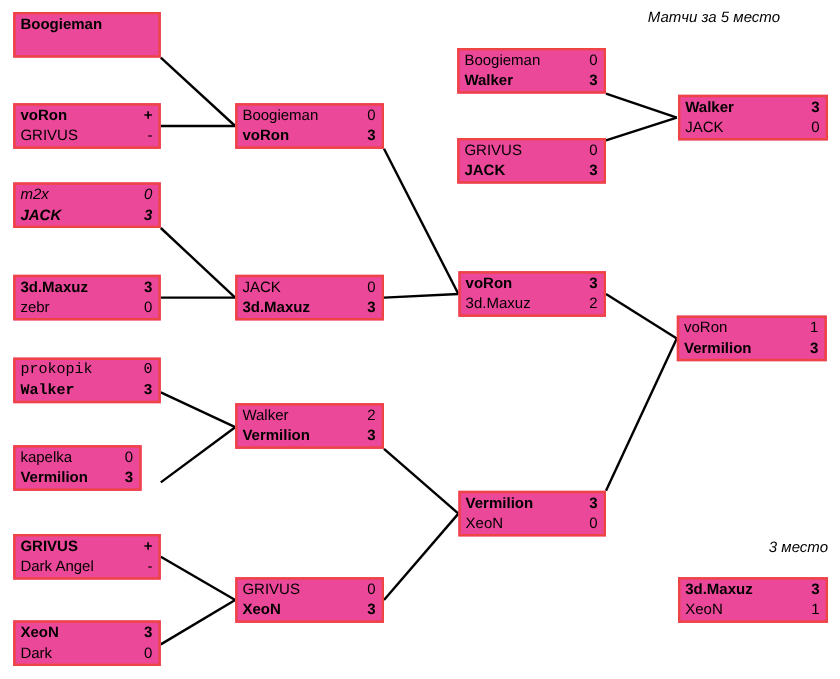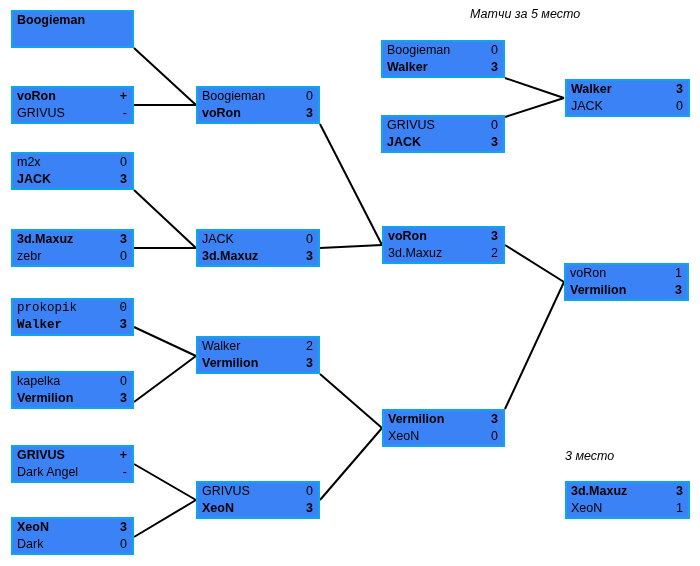--- a/index.html
+++ b/index.html
@@ -22,22 +22,22 @@
     position: absolute;
     left: 0;
     top: 0;
     width: 700px;
     height: 566px;
     pointer-events: none;
   }
   .match {
     position: absolute;
     box-sizing: border-box;
-    border: 2px solid #0ea5e9;
-    background: #3b82f6;
+    border: 2px solid #ef4444;
+    background: #ec4899;
     z-index: 2;
   }
   .slot {
     position: relative;
     height: 17px;
     line-height: 17px;
     font-size: 12.5px;
     color: #000000;
     white-space: nowrap;
     overflow: hidden;
@@ -56,21 +56,21 @@
     font-weight: bold;
   }
   .slot.empty {
     height: 17px;
   }
   .caption {
     position: absolute;
     font-style: italic;
     font-size: 12.5px;
     color: #000000;
-    text-align: left;
+    text-align: right;
     white-space: nowrap;
     z-index: 2;
   }
 </style>
 </head>
 <body>
 
 <div id="bracket">
 
   <svg id="lines" viewBox="0 0 700 566" width="700" height="566" xmlns="http://www.w3.org/2000/svg">
@@ -116,21 +116,21 @@
     <div class="slot win">
       <span class="nm">voRon</span>
       <span class="sc">+</span>
     </div>
     <div class="slot">
       <span class="nm">GRIVUS</span>
       <span class="sc">-</span>
     </div>
   </div>
 
-  <div class="match" style="left:11px; top:152px; width:123px;">
+  <div class="match" style="left:11px; top:152px; width:123px;font-style:italic;">
     <div class="slot">
       <span class="nm">m2x</span>
       <span class="sc">0</span>
     </div>
     <div class="slot win">
       <span class="nm">JACK</span>
       <span class="sc">3</span>
     </div>
   </div>
 
@@ -149,21 +149,21 @@
     <div class="slot">
       <span class="nm">prokopik</span>
       <span class="sc">0</span>
     </div>
     <div class="slot win">
       <span class="nm">Walker</span>
       <span class="sc">3</span>
     </div>
   </div>
 
-  <div class="match" style="left:11px; top:371px; width:123px;">
+  <div class="match" style="left:11px; top:371px; width:107px;">
     <div class="slot">
       <span class="nm">kapelka</span>
       <span class="sc">0</span>
     </div>
     <div class="slot win">
       <span class="nm">Vermilion</span>
       <span class="sc">3</span>
     </div>
   </div>
 

